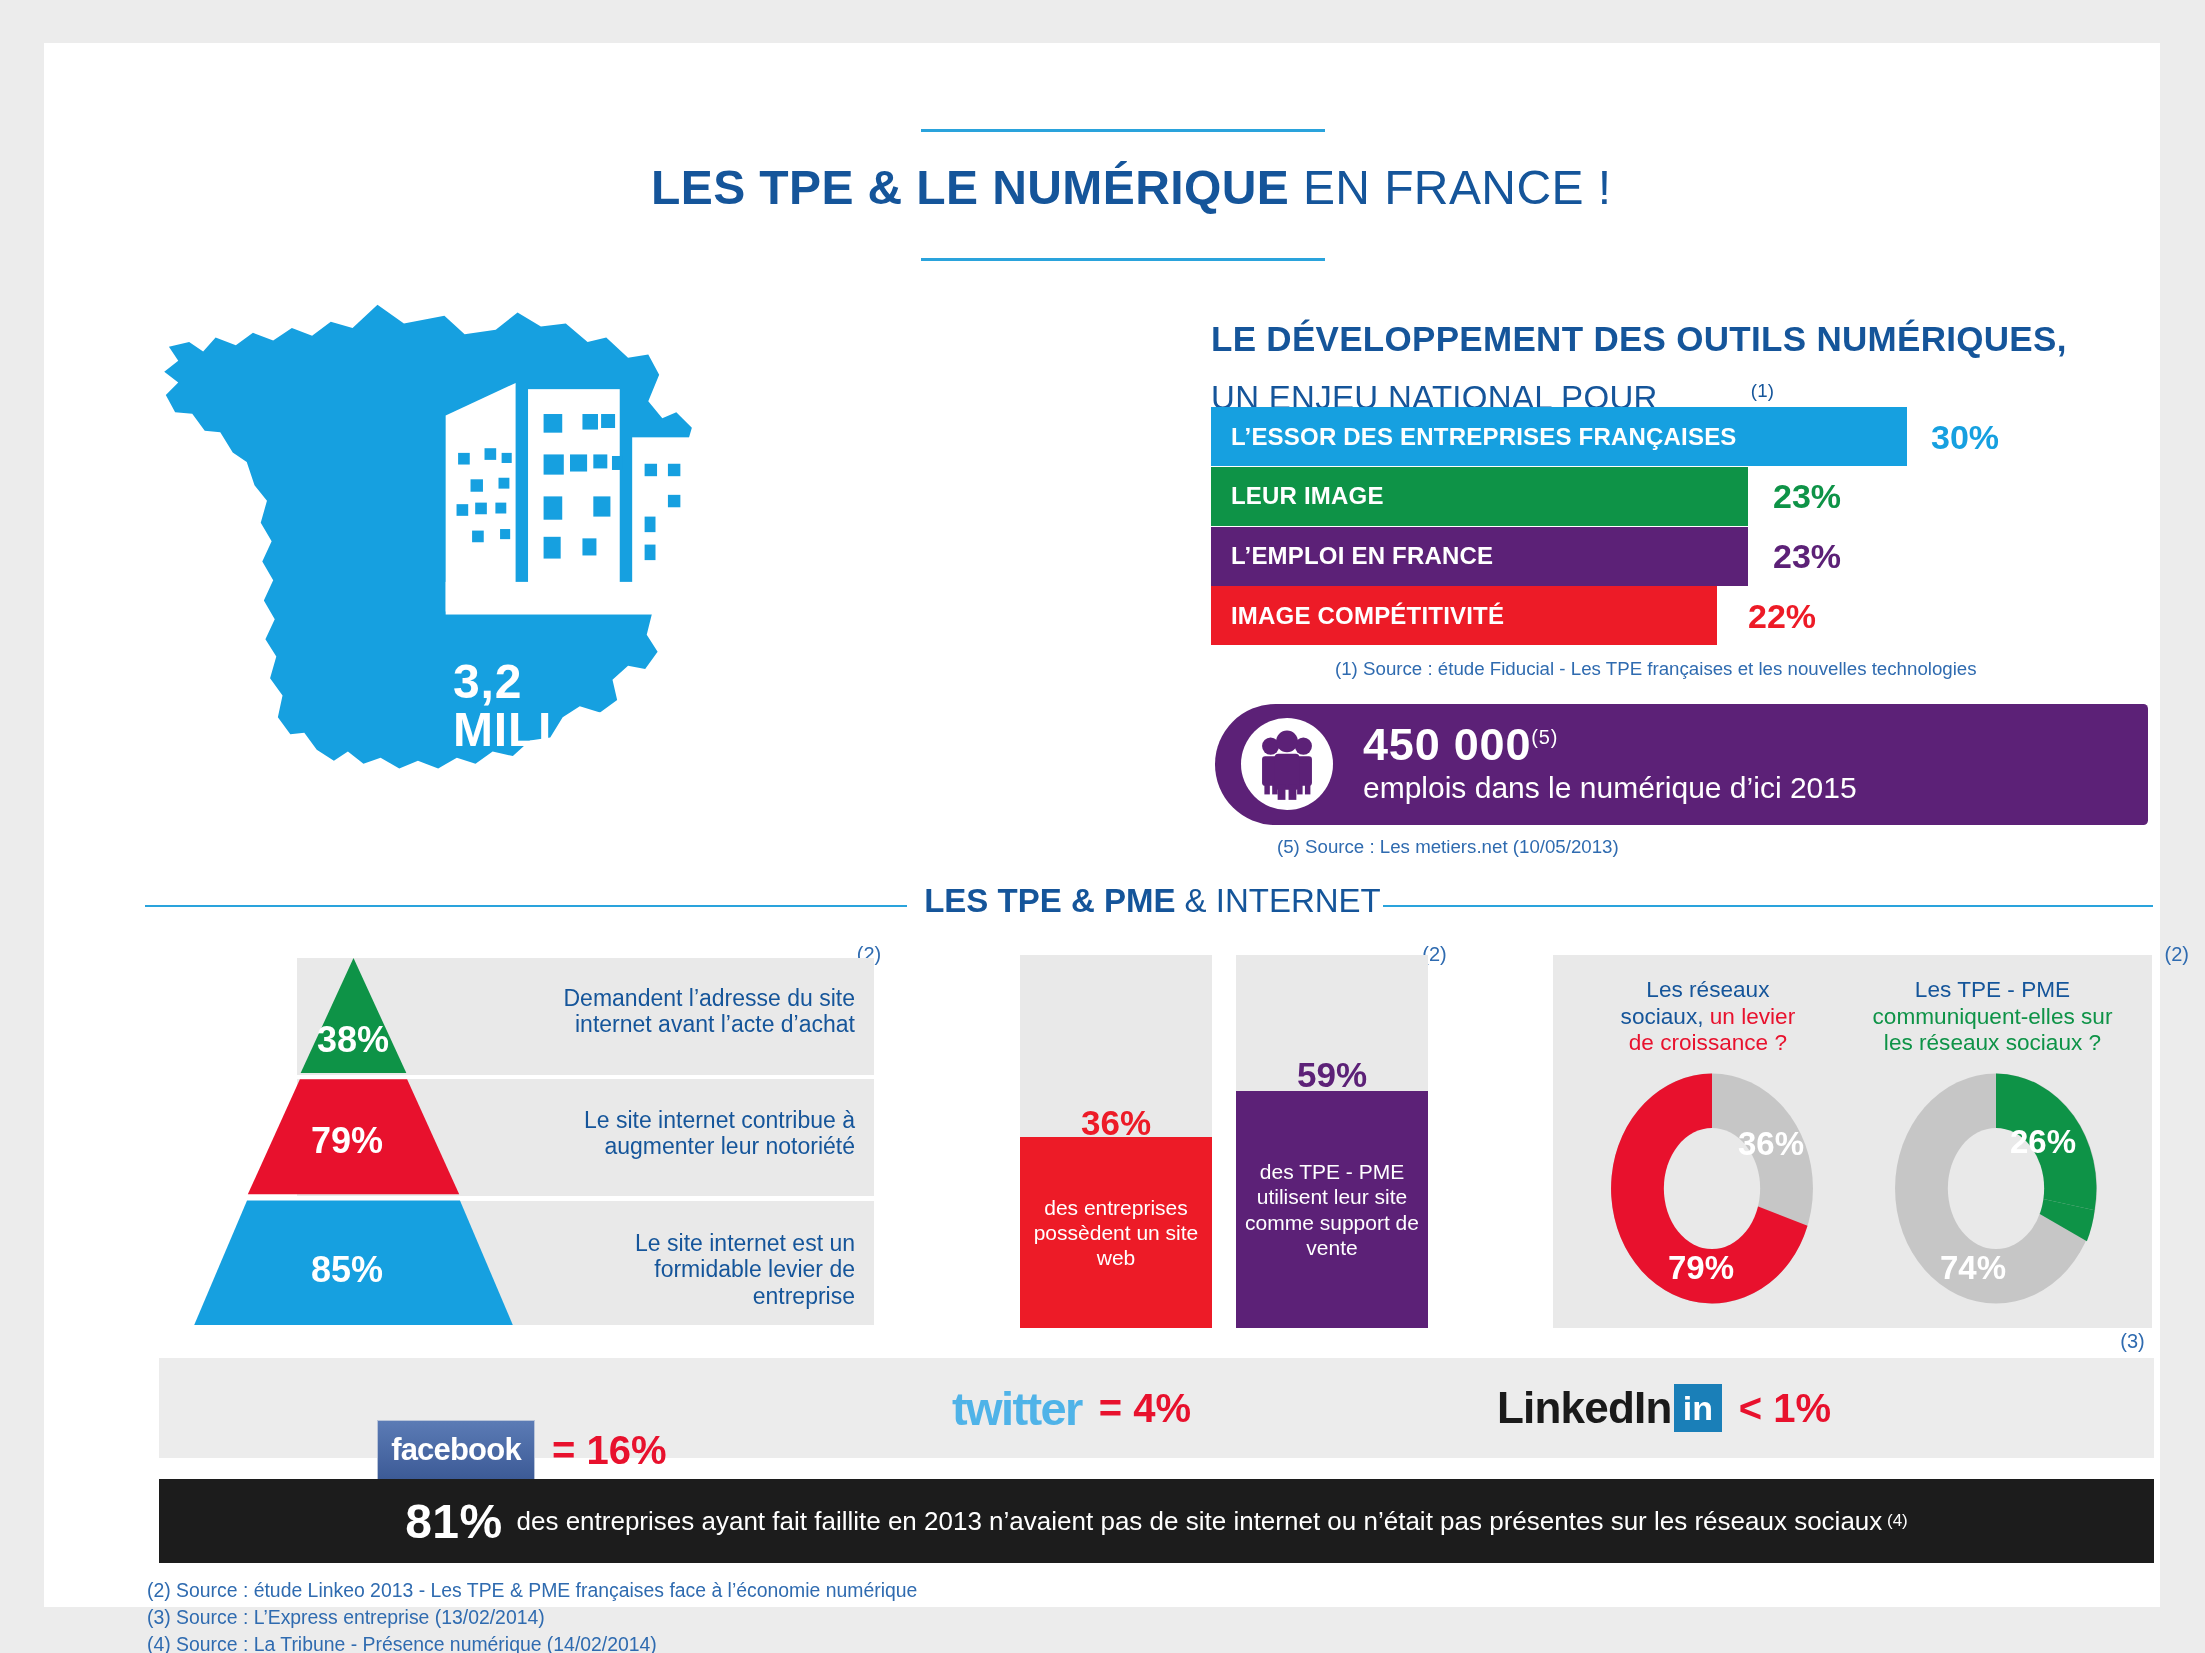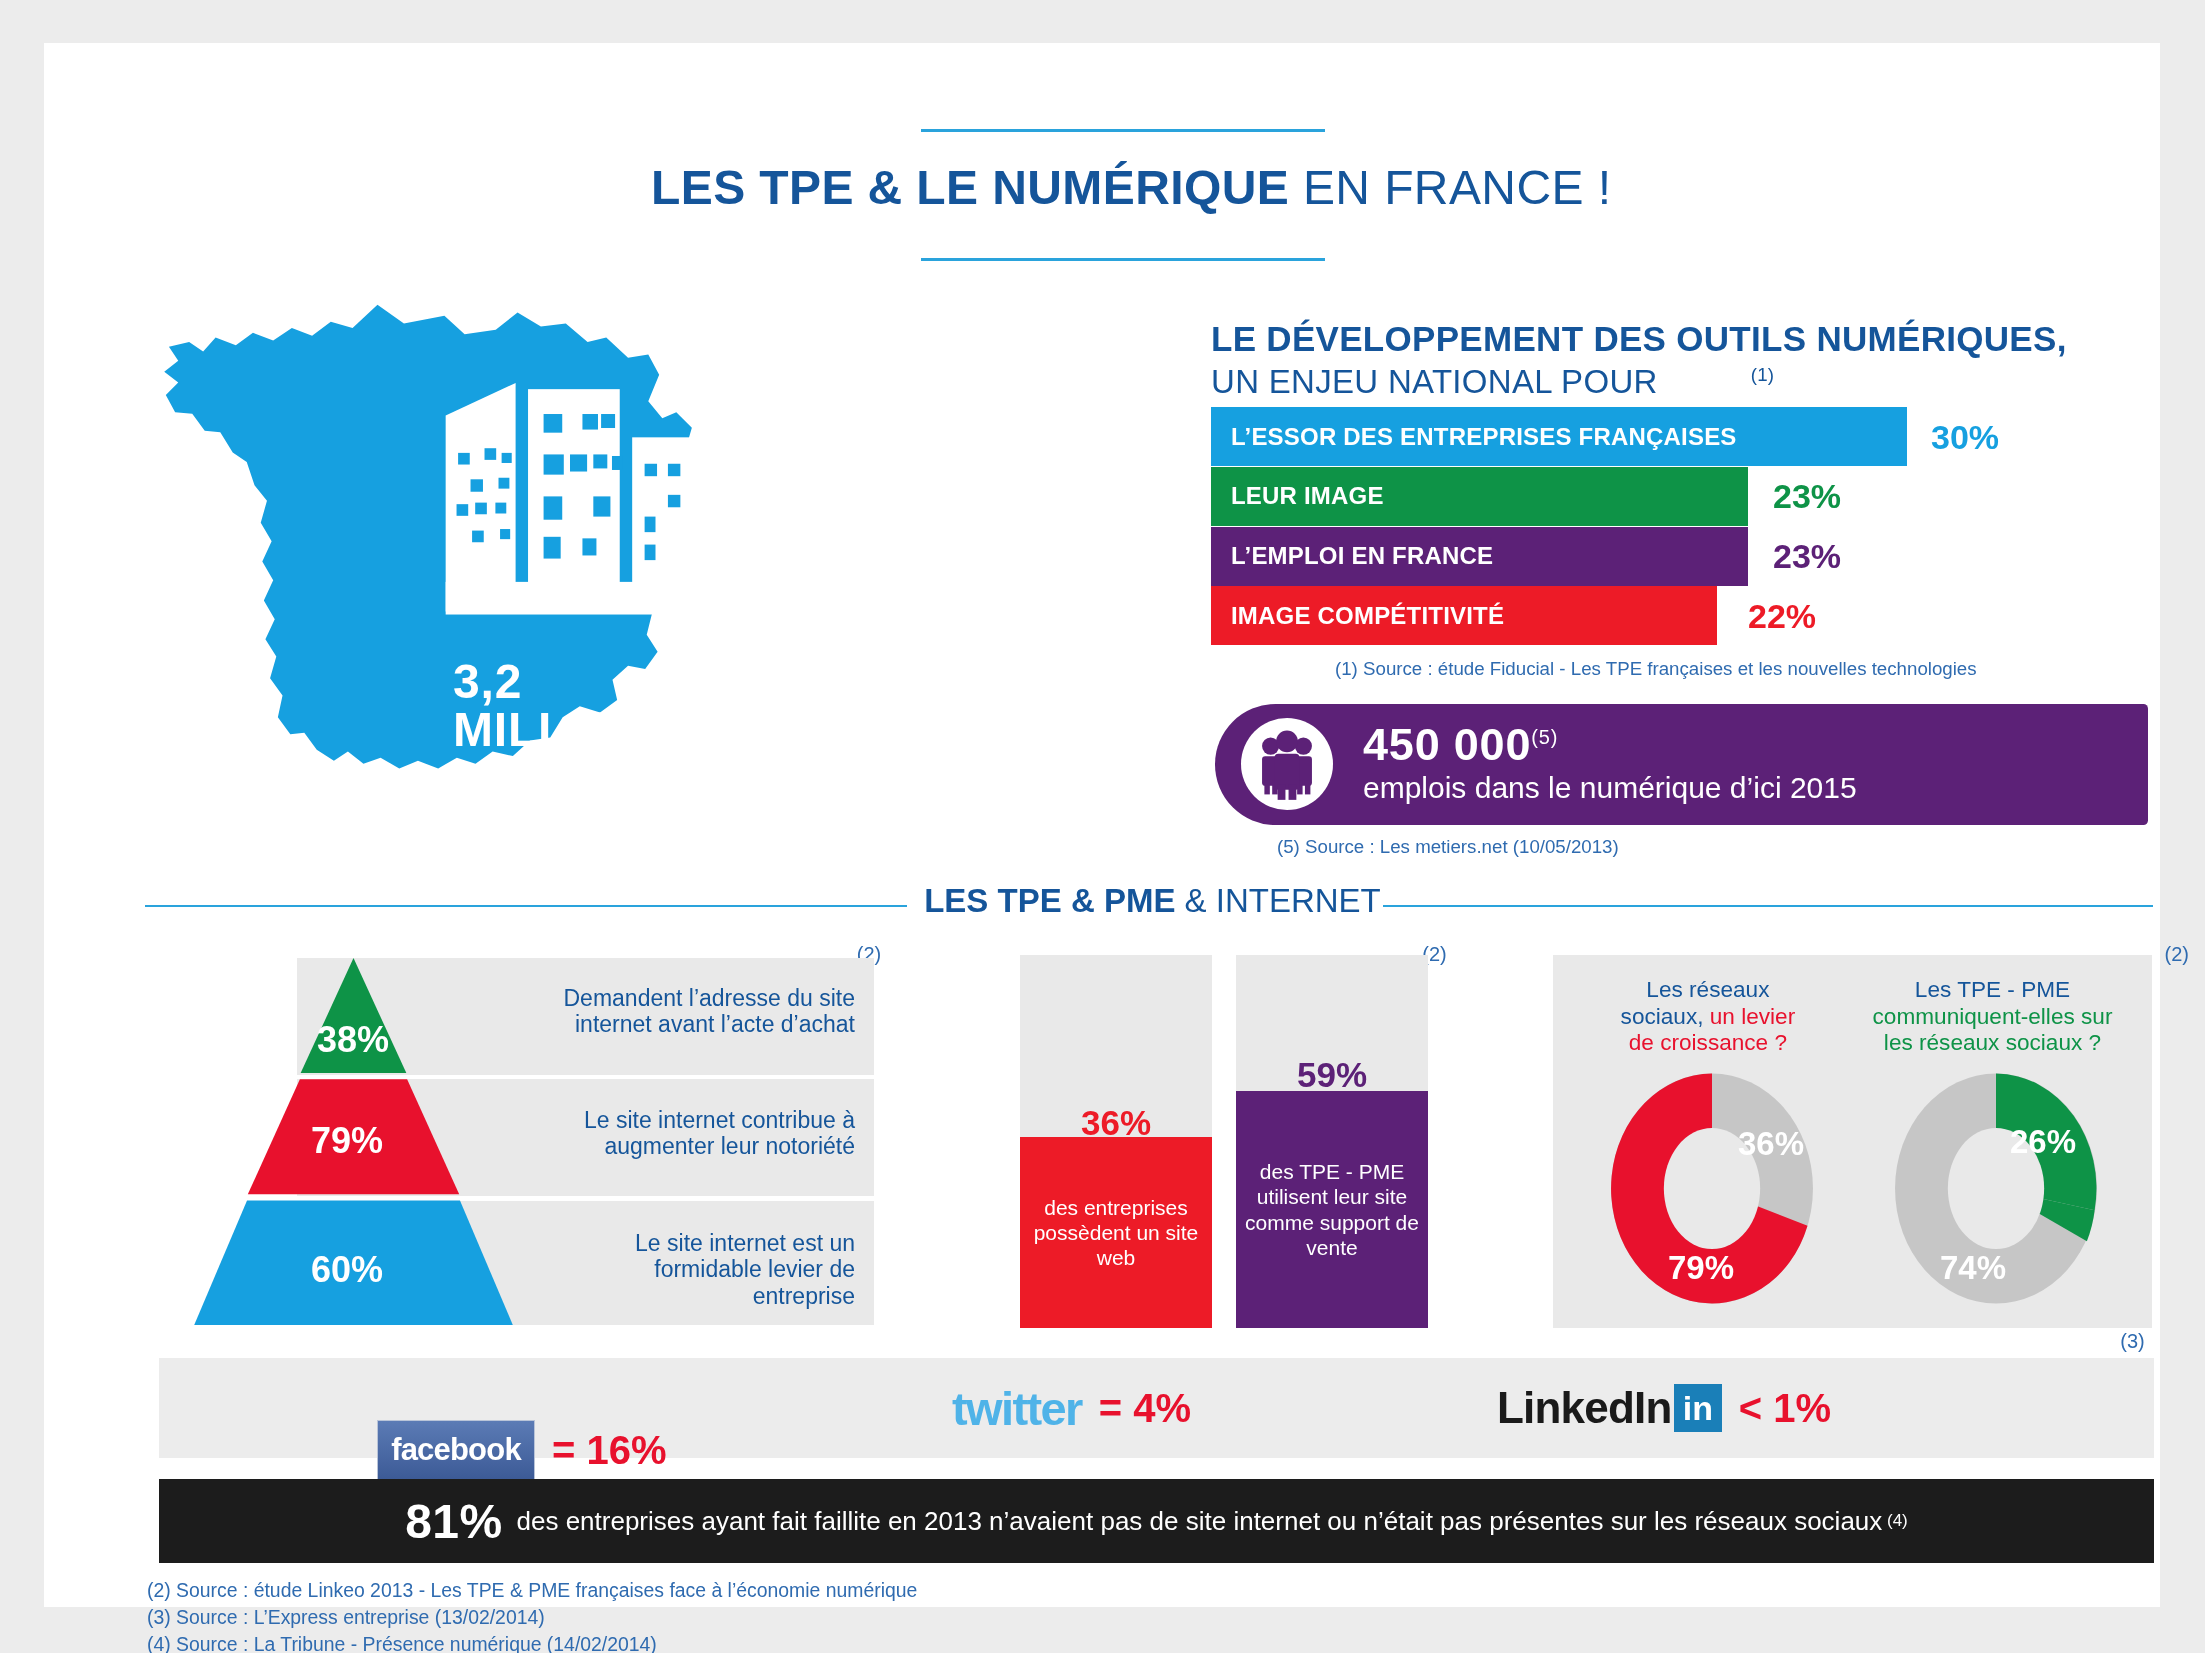--- a/index.html
+++ b/index.html
@@ -36,21 +36,21 @@
 
   
   #pct66{position:absolute;left:778px;top:397px;width:264px;text-align:center;color:#16a0e0;}
   #pct66 .num{font-size:84px;font-weight:bold;line-height:1;display:inline-block;}
   #pct66 .sup{font-size:26.4px;vertical-align:super;font-weight:400;}
   #pct66 .cap{font-size:26.4px;font-weight:400;line-height:1.18;margin-top:9.3px;}
 
   
   #bars-head{position:absolute;left:1167px;top:276px;color:#15559a;white-space:nowrap;}
   #bars-head .l1{font-size:35px;font-weight:bold;letter-spacing:0.3px;}
-  #bars-head .l2{font-size:33px;font-weight:300;letter-spacing:0.3px;margin-top:4px;}
+  #bars-head .l2{font-size:33px;font-weight:300;letter-spacing:0.3px;margin-top:20px;}
   #bars-head .l2 .sup{font-size:18.7px;vertical-align:super;margin-left:93px;}
   #bars{position:absolute;left:1167px;top:364px;width:957px;}
   .bar-row{position:relative;height:59px;margin-bottom:0.8px;}
   .bar-fill{position:absolute;left:0;top:0;height:59px;display:flex;align-items:center;}
   .bar-label{color:#fff;font-size:24px;font-weight:bold;padding-left:20px;white-space:nowrap;letter-spacing:0.2px;}
   .bar-val{position:absolute;top:50%;transform:translateY(-50%);font-size:34px;font-weight:bold;white-space:nowrap;}
   #src1{position:absolute;left:1291px;top:615px;font-size:18.7px;color:#2f6bb0;}
 
   
   #purple{
@@ -259,21 +259,21 @@
     <div class="pyr-band" style="top:246px;height:124px;"></div>
 
     <svg id="pyr-svg" width="389" height="373" viewBox="0 0 500 480">
       <polygon points="250,4 318,152 182,152" fill="#0e9347"></polygon>
       <polygon points="181,160 319,160 386,308 114,308" fill="#e8112d"></polygon>
       <polygon points="113,316 387,316 455,476 45,476" fill="#16a0e0"></polygon>
     </svg>
 
     <div class="pyr-pct" style="left:158px;top:64px;">38%</div>
     <div class="pyr-pct" style="left:152px;top:165px;">79%</div>
-    <div class="pyr-pct" style="left:152px;top:294px;">60%</div>
+    <div class="pyr-pct" style="left:152px;top:294px;">85%</div>
 
     <div class="pyr-text" style="top:152px;width:296px;">Le site internet contribue à augmenter leur notoriété</div>
     <div class="pyr-text" style="top:30px;width:296px;">Demandent l’adresse du site internet avant l’acte d’achat</div>
     <div class="pyr-text" style="top:275px;width:296px;">Le site internet est un formidable levier de entreprise</div>
   </div>
 
   <div id="cols-panel">
     <div class="corner-note" style="right:-18.7px;top:-12.4px;">(2)</div>
 
     <div class="col-track" style="left:0;">

